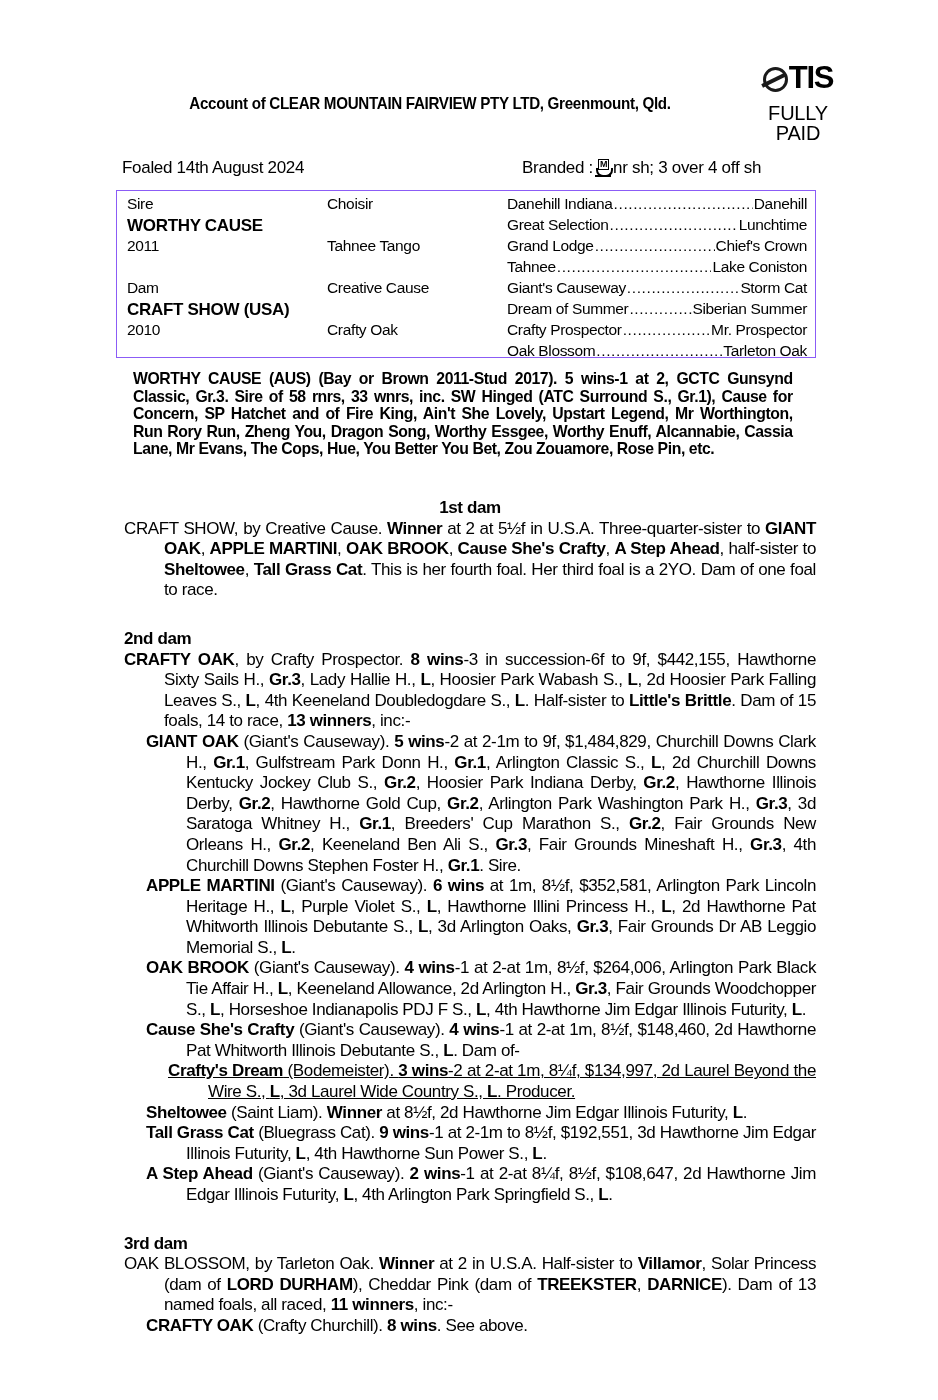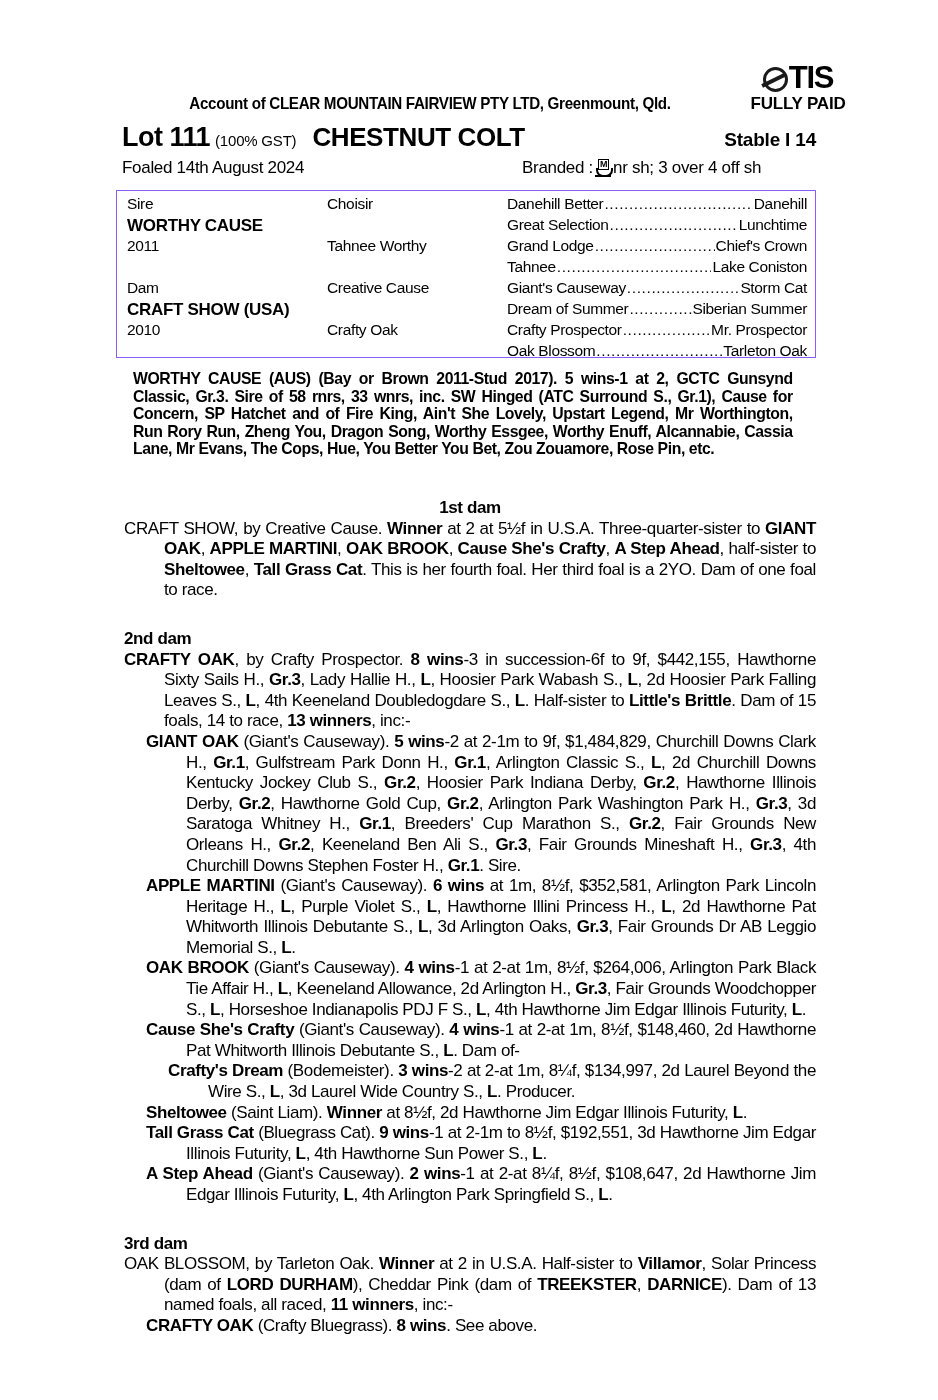--- a/index.html
+++ b/index.html
@@ -58,25 +58,25 @@
   .logo-mark .o-glyph::after {
     content: "";
     position: absolute;
     left: -1px; top: 18px;
     width: 26px; height: 3.5px;
     background: #1a1a1a;
     transform: rotate(-26deg);
     transform-origin: left center;
   }
   .logo-sub {
-    font-size: 17px;
-    font-weight: bold;
+    font-size: 20px;
+    font-weight: normal;
     letter-spacing: -0.2px;
     display: block;
-    margin-top: 1px;
+    margin-top: 9px;
   }
 
   .account-line {
     position: absolute;
     left: 0; top: 94px;
     width: 860px;
     text-align: center;
     font-size: 16.5px;
     font-weight: bold;
     letter-spacing: -0.35px;
@@ -237,68 +237,64 @@
   }
   .dam-head.first { margin-top: 8px; text-align: center; }
   .entry {
     text-align: justify;
     text-justify: inter-word;
     margin: 0;
   }
   
   .hang-0 { padding-left: 40px; text-indent: -40px; }
   .hang-1 { padding-left: 62px; text-indent: -40px; }
-  .hang-2 { padding-left: 84px; text-indent: -40px; }
+  .hang-2 { padding-left: 84px; text-indent: -40px; text-decoration: underline; }
   .gap { height: 14px; }
   b, .b { font-weight: bold; }
 </style>
 </head>
 <body>
 
 <div class="page">
 
   <div class="hdr-logo">
     <span class="logo-mark"><span class="o-glyph"></span><span>TIS</span></span>
     <span class="logo-sub">FULLY PAID</span>
   </div>
 
   <div class="account-line">Account of CLEAR MOUNTAIN FAIRVIEW PTY LTD, Greenmount, Qld.</div>
 
-  <div class="lot-line">
-    <span class="lot-no">Lot 111</span><span class="lot-gst">(100% GST)</span><span class="lot-desc">CHESTNUT COLT</span>
-    <span class="lot-stable">Stable I 14</span>
-  </div>
 
   <div class="foaled-line">
     <span>Foaled 14th August 2024</span>
     <span class="branded-line"><span>Branded :</span><span class="brand-glyph"><span class="bg-m">M</span><span class="bg-shoe"></span><span class="bg-bar"></span></span><span>nr sh; 3 over 4 off sh</span></span>
   </div>
 
   <div class="ped-table" id="ped-table">
       <div class="ped-row" style="top: 4px;">
         <div class="ped-c1">Sire</div>
         <div class="ped-c2">Choisir</div>
         <div class="ped-c3">
-          <span class="gp-left">Danehill Better</span>
+          <span class="gp-left">Danehill Indiana</span>
           <span class="gp-dots">..........................................................................................</span>
           <span class="gp-right">Danehill</span>
         </div>
       </div>
       <div class="ped-row" style="top: 25px;">
         <div class="ped-c1 ped-bold">WORTHY CAUSE</div>
         <div class="ped-c2"></div>
         <div class="ped-c3">
           <span class="gp-left">Great Selection</span>
           <span class="gp-dots">..........................................................................................</span>
           <span class="gp-right">Lunchtime</span>
         </div>
       </div>
       <div class="ped-row" style="top: 46px;">
         <div class="ped-c1">2011</div>
-        <div class="ped-c2">Tahnee Worthy</div>
+        <div class="ped-c2">Tahnee Tango</div>
         <div class="ped-c3">
           <span class="gp-left">Grand Lodge</span>
           <span class="gp-dots">..........................................................................................</span>
           <span class="gp-right">Chief's Crown</span>
         </div>
       </div>
       <div class="ped-row" style="top: 67px;">
         <div class="ped-c1"></div>
         <div class="ped-c2"></div>
         <div class="ped-c3">
@@ -357,16 +353,16 @@
       <div class="entry hang-1"><b>APPLE MARTINI</b><span> (Giant's Causeway). </span><b>6 wins</b><span> at 1m, 8½f, $352,581, Arlington Park Lincoln Heritage H., </span><b>L</b><span>, Purple Violet S., </span><b>L</b><span>, Hawthorne Illini Princess H., </span><b>L</b><span>, 2d Hawthorne Pat Whitworth Illinois Debutante S., </span><b>L</b><span>, 3d Arlington Oaks, </span><b>Gr.3</b><span>, Fair Grounds Dr AB Leggio Memorial S., </span><b>L</b><span>.</span></div>
       <div class="entry hang-1"><b>OAK BROOK</b><span> (Giant's Causeway). </span><b>4 wins</b><span>-1 at 2-at 1m, 8½f, $264,006, Arlington Park Black Tie Affair H., </span><b>L</b><span>, Keeneland Allowance, 2d Arlington H., </span><b>Gr.3</b><span>, Fair Grounds Woodchopper S., </span><b>L</b><span>, Horseshoe Indianapolis PDJ F S., </span><b>L</b><span>, 4th Hawthorne Jim Edgar Illinois Futurity, </span><b>L</b><span>.</span></div>
       <div class="entry hang-1"><b>Cause She's Crafty</b><span> (Giant's Causeway). </span><b>4 wins</b><span>-1 at 2-at 1m, 8½f, $148,460, 2d Hawthorne Pat Whitworth Illinois Debutante S., </span><b>L</b><span>. Dam of-</span></div>
       <div class="entry hang-2"><b>Crafty's Dream</b><span> (Bodemeister). </span><b>3 wins</b><span>-2 at 2-at 1m, 8¼f, $134,997, 2d Laurel Beyond the Wire S., </span><b>L</b><span>, 3d Laurel Wide Country S., </span><b>L</b><span>. Producer.</span></div>
       <div class="entry hang-1"><b>Sheltowee</b><span> (Saint Liam). </span><b>Winner</b><span> at 8½f, 2d Hawthorne Jim Edgar Illinois Futurity, </span><b>L</b><span>.</span></div>
       <div class="entry hang-1"><b>Tall Grass Cat</b><span> (Bluegrass Cat). </span><b>9 wins</b><span>-1 at 2-1m to 8½f, $192,551, 3d Hawthorne Jim Edgar Illinois Futurity, </span><b>L</b><span>, 4th Hawthorne Sun Power S., </span><b>L</b><span>.</span></div>
       <div class="entry hang-1"><b>A Step Ahead</b><span> (Giant's Causeway). </span><b>2 wins</b><span>-1 at 2-at 8¼f, 8½f, $108,647, 2d Hawthorne Jim Edgar Illinois Futurity, </span><b>L</b><span>, 4th Arlington Park Springfield S., </span><b>L</b><span>.</span></div>
       <div class="gap"></div>
       <div class="dam-head">3rd dam</div>
       <div class="entry hang-0"><span>OAK BLOSSOM, by Tarleton Oak. </span><b>Winner</b><span> at 2 in U.S.A. Half-sister to </span><b>Villamor</b><span>, Solar Princess (dam of </span><b>LORD DURHAM</b><span>), Cheddar Pink (dam of </span><b>TREEKSTER</b><span>, </span><b>DARNICE</b><span>). Dam of 13 named foals, all raced, </span><b>11 winners</b><span>, inc:-</span></div>
-      <div class="entry hang-1"><b>CRAFTY OAK</b><span> (Crafty Bluegrass). </span><b>8 wins</b><span>. See above.</span></div>
+      <div class="entry hang-1"><b>CRAFTY OAK</b><span> (Crafty Churchill). </span><b>8 wins</b><span>. See above.</span></div>
     </div>
 
 </div>
 
 </body></html>

